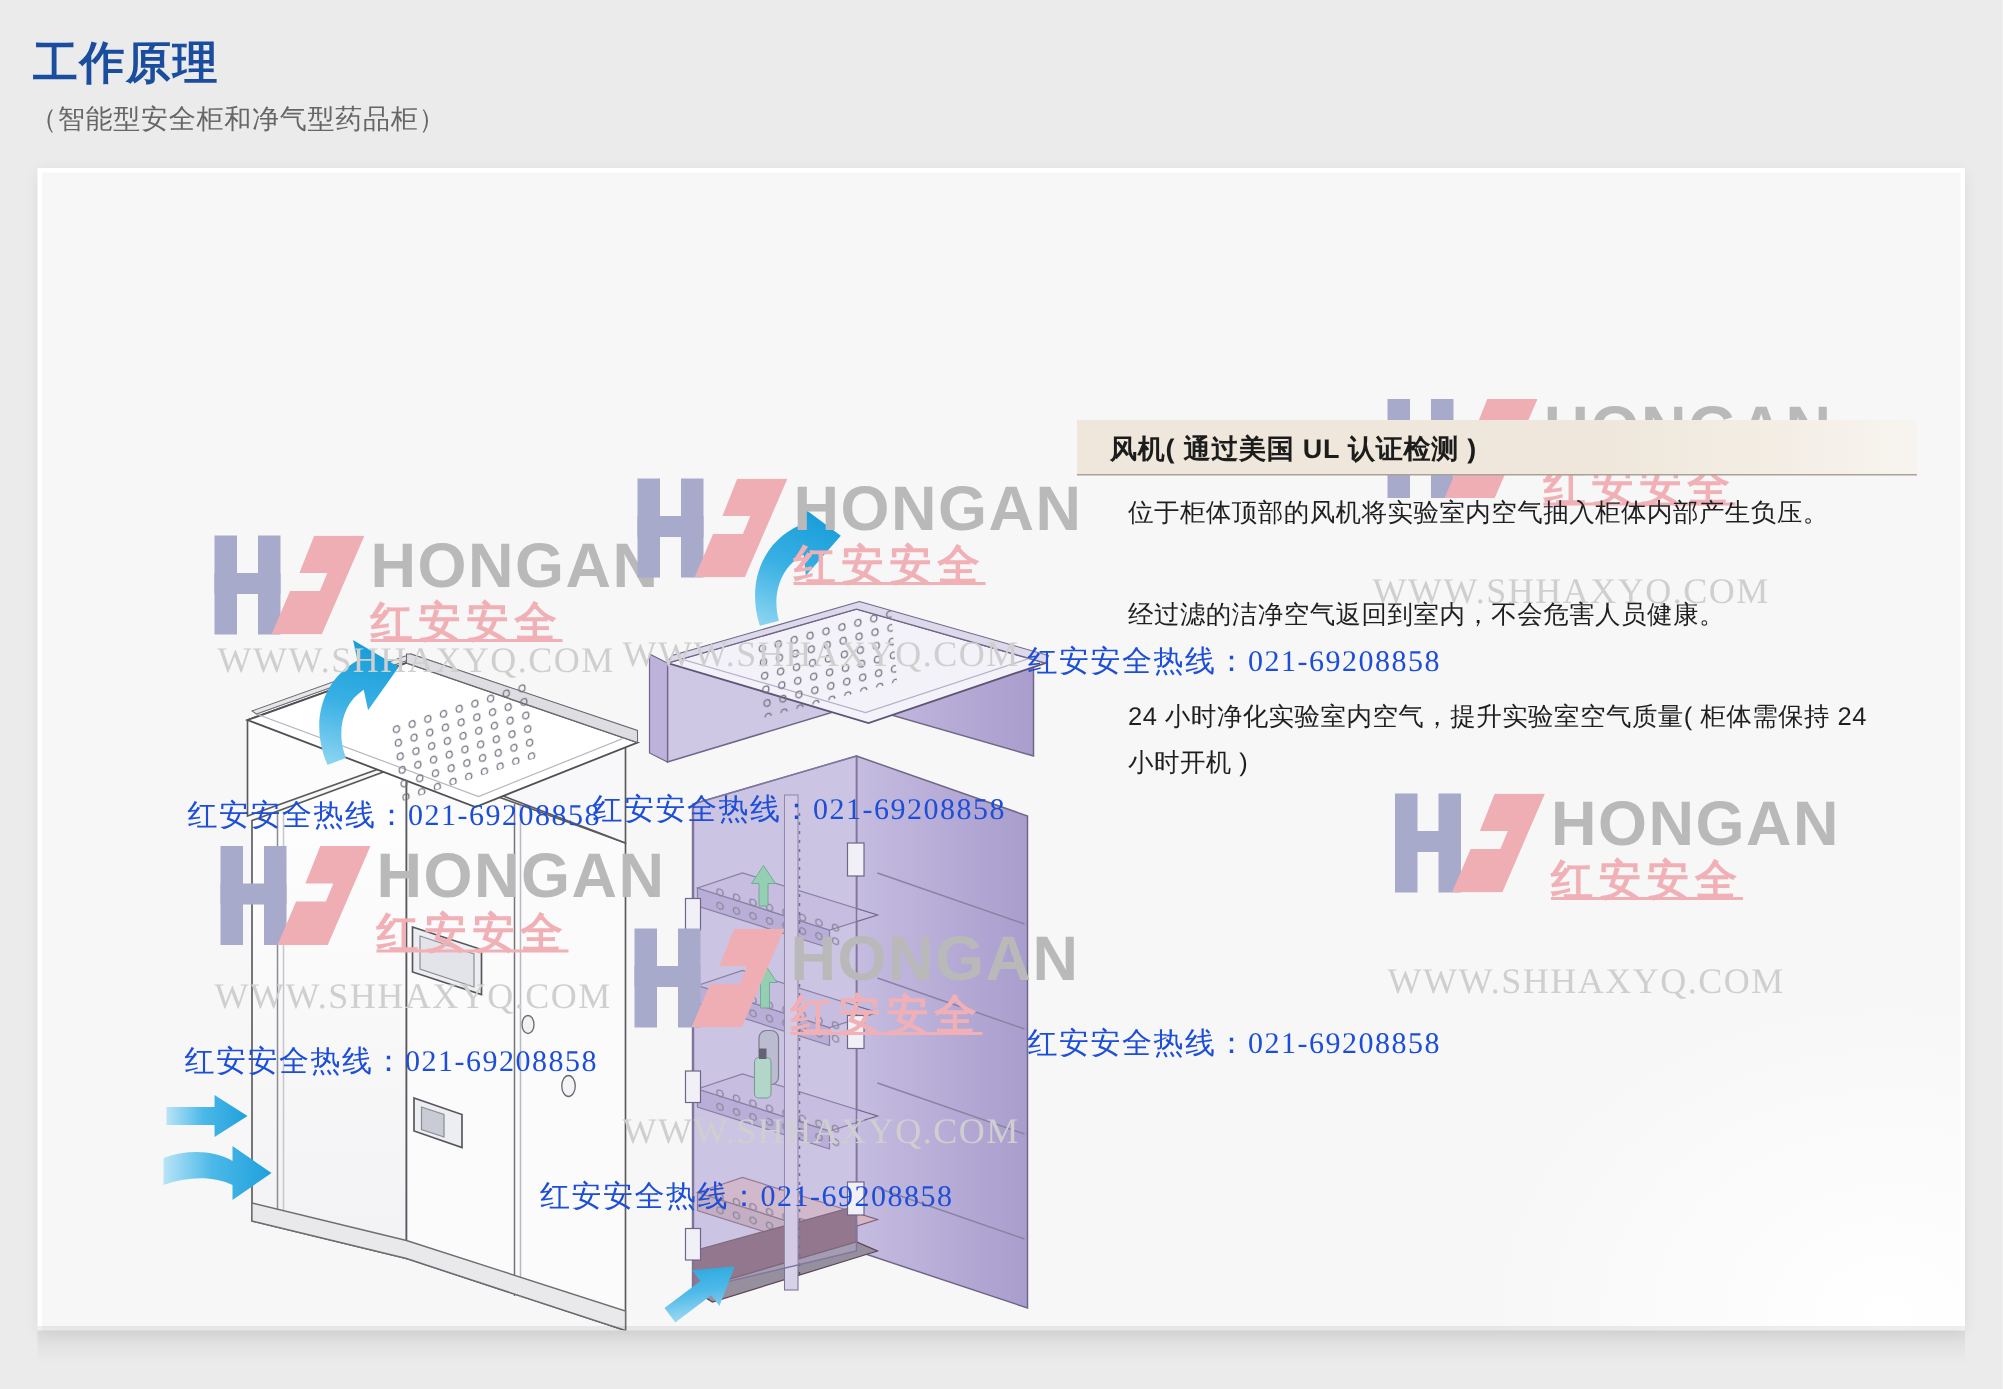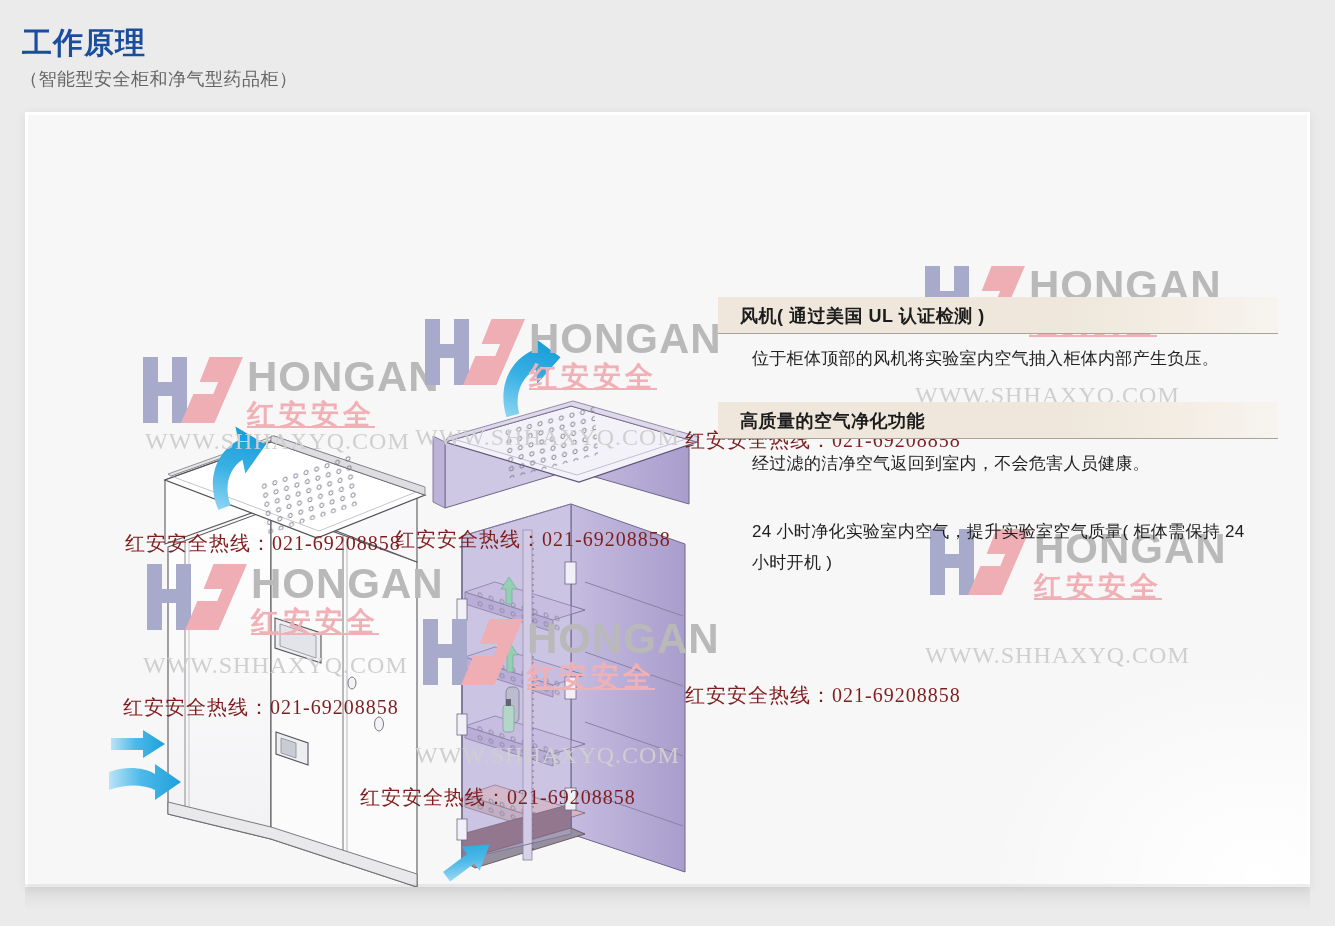--- a/index.html
+++ b/index.html
@@ -68,28 +68,28 @@
   .wm-cn{
     position:absolute;left:104px;top:40px;
     font-size:28px;font-weight:bold;color:#f0b0b6;letter-spacing:4px;line-height:40px;text-decoration:underline;
   }
   .wm-url{
     font-family:"Liberation Serif","DejaVu Serif",serif;
     font-size:24px;color:#cfcfcf;letter-spacing:1px;white-space:nowrap;
   }
   .wm-tel{
     font-family:"Liberation Serif","DejaVu Serif",serif;
-    font-size:20px;color:#7f1d1d;letter-spacing:1px;white-space:nowrap;text-align:center;
+    font-size:20px;color:#1d4ed8;letter-spacing:1px;white-space:nowrap;text-align:center;
   }
 
   
   #illustration{position:absolute;left:0;top:0;width:700px;height:775px;}
 
   
-  #info-column{position:absolute;left:693px;top:168px;width:560px;margin-top:17px;}
+  #info-column{position:absolute;left:693px;top:168px;width:560px;}
   .info-block{margin-bottom:24px;position:relative;}
   .info-head{
     position:relative;height:36px;
     background:linear-gradient(to right,#efe7db 0%,#efe7db 62%,#f3ede4 82%,#f7f4ef 100%);
     border-bottom:1px solid #a9a296;
   }
   .info-head-text{
     position:absolute;left:22px;top:7px;
     font-size:18px;font-weight:bold;color:#1c1c1c;letter-spacing:.5px;
   }
@@ -389,23 +389,20 @@
       <div class="info-head">
         <div class="info-head-text">风机( 通过美国 UL 认证检测 )</div>
       </div>
       <div class="info-body">位于柜体顶部的风机将实验室内空气抽入柜体内部产生负压。</div>
     </div>
 
     <div class="info-block">
     </div>
 
     <div class="info-block">
-      <div class="info-head">
-        <div class="info-head-text">高质量的空气净化功能</div>
-      </div>
       <div class="info-body">经过滤的洁净空气返回到室内，不会危害人员健康。</div>
     </div>
 
     <div class="info-block">
       <div class="info-body">24 小时净化实验室内空气，提升实验室空气质量( 柜体需保持 24 小时开机 )</div>
     </div>
 
   </div>
 
   <div id="page-glow"></div>

